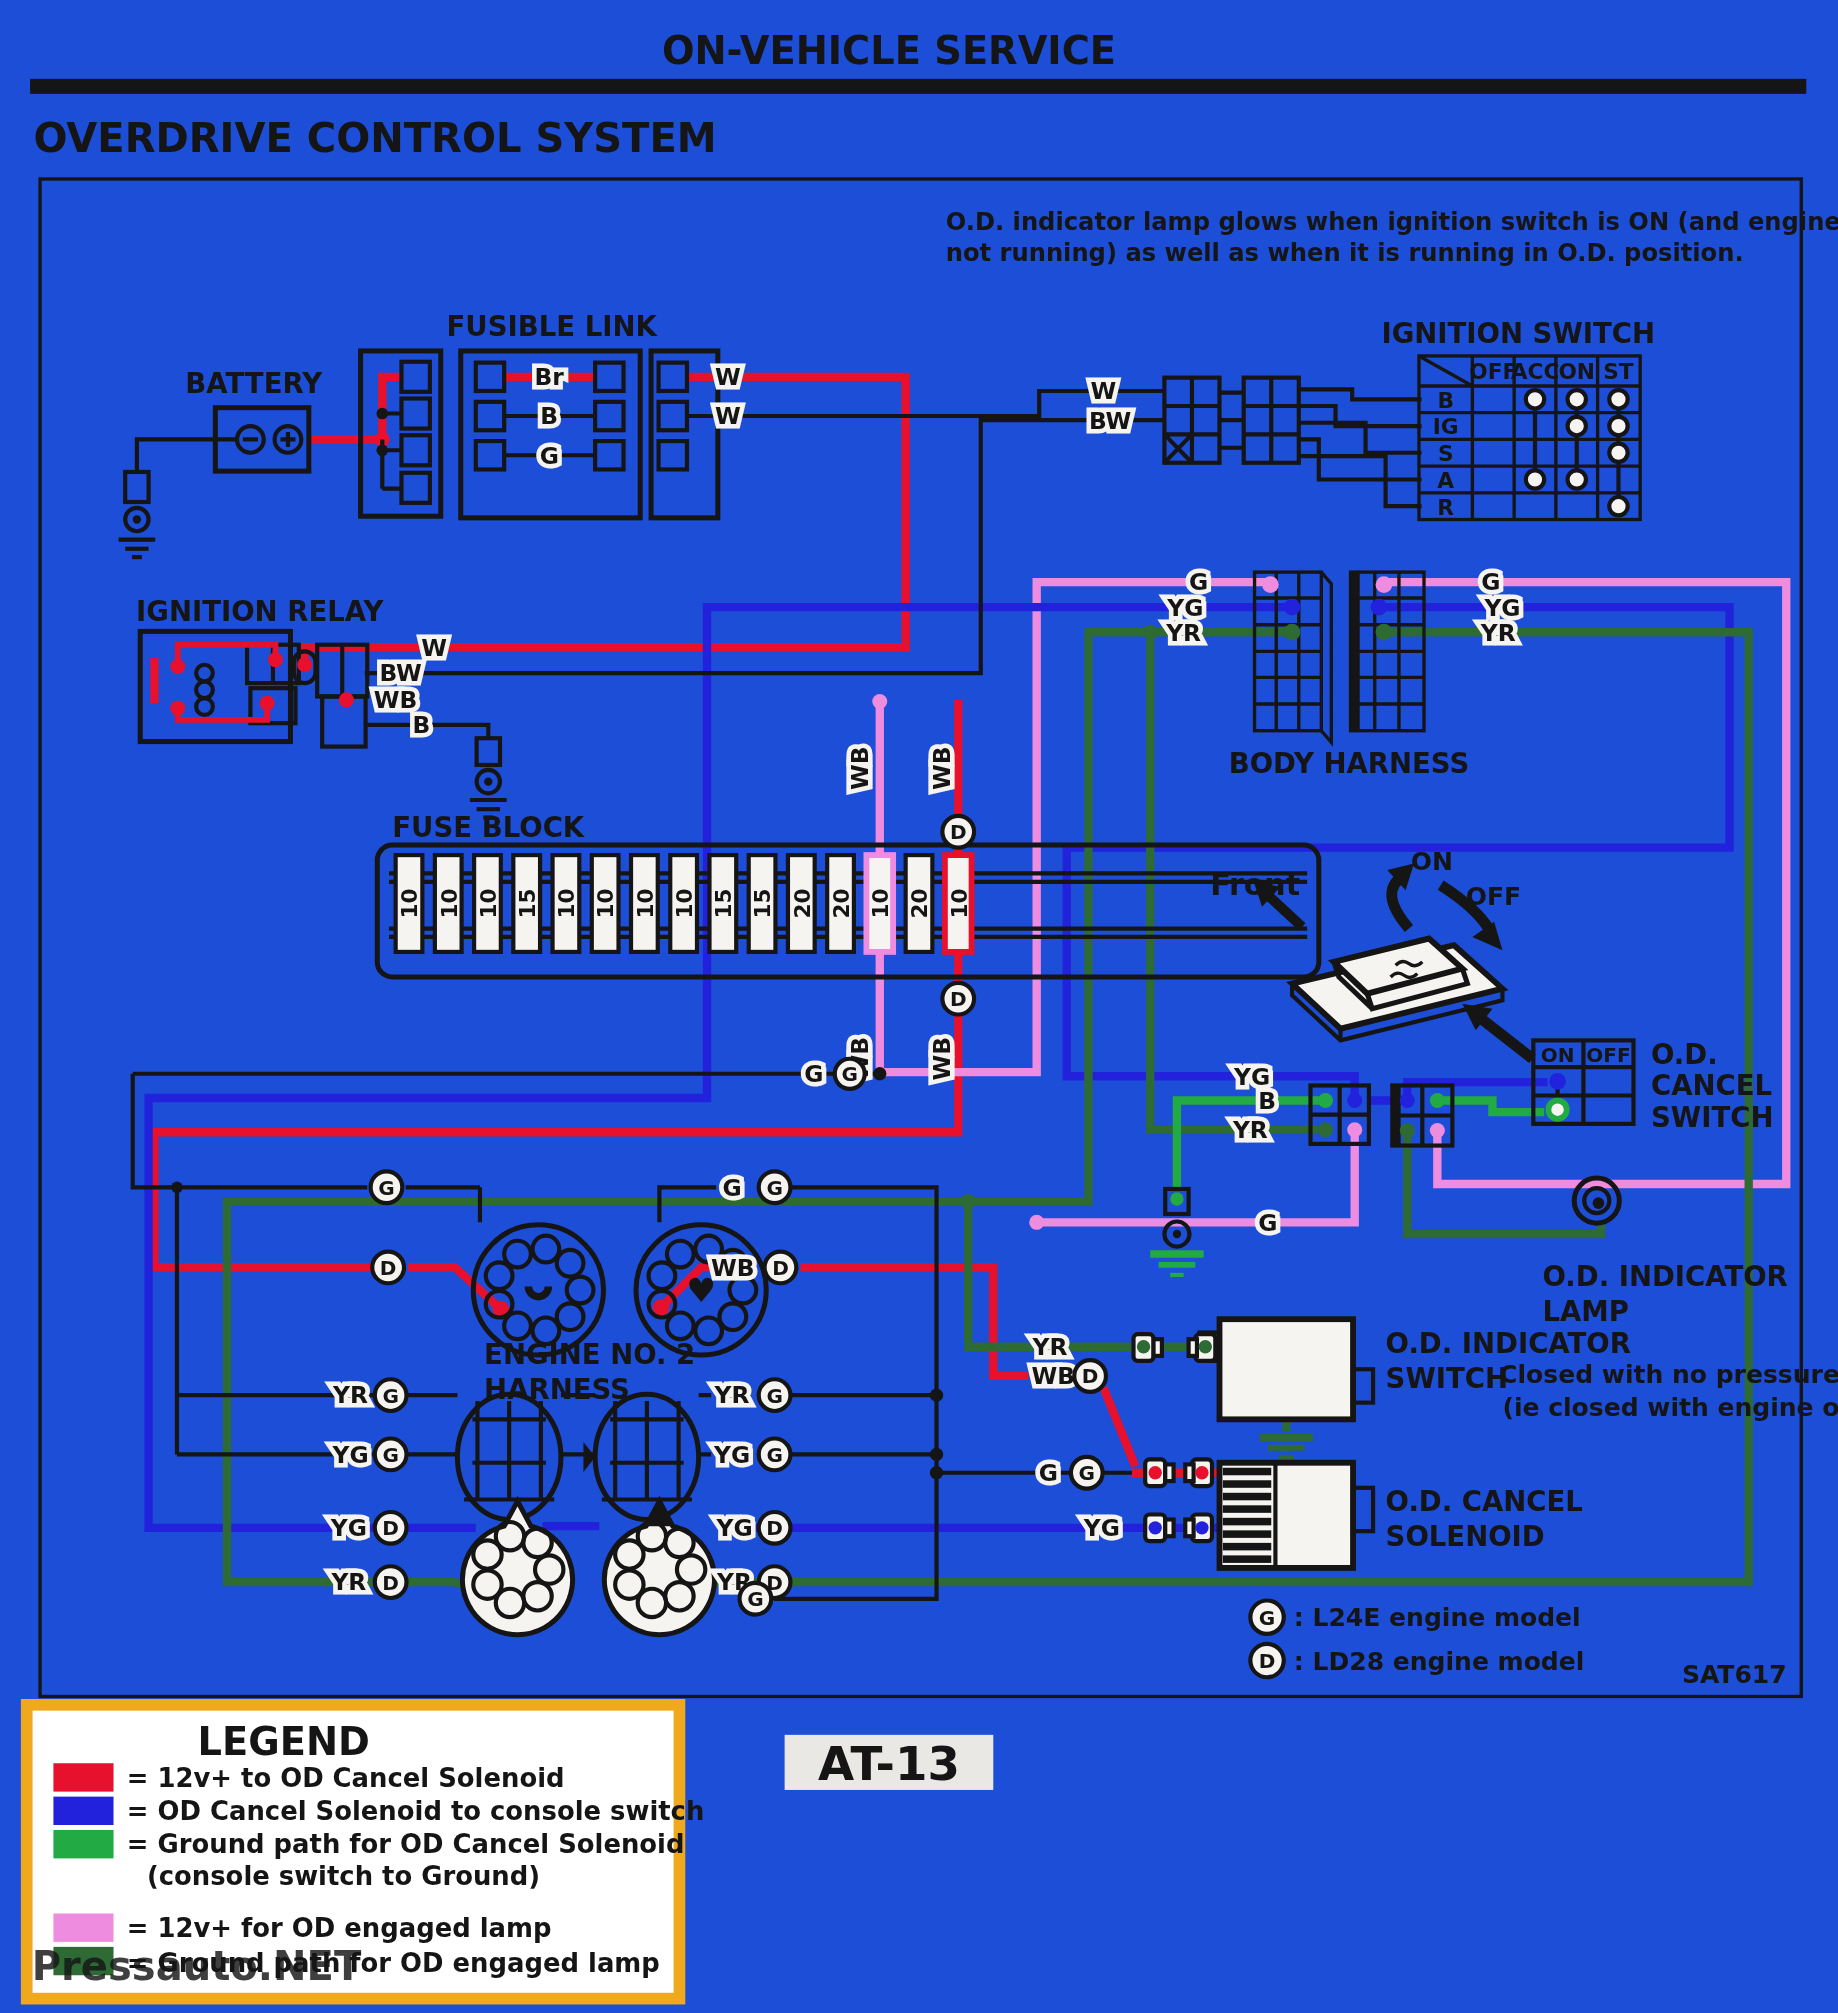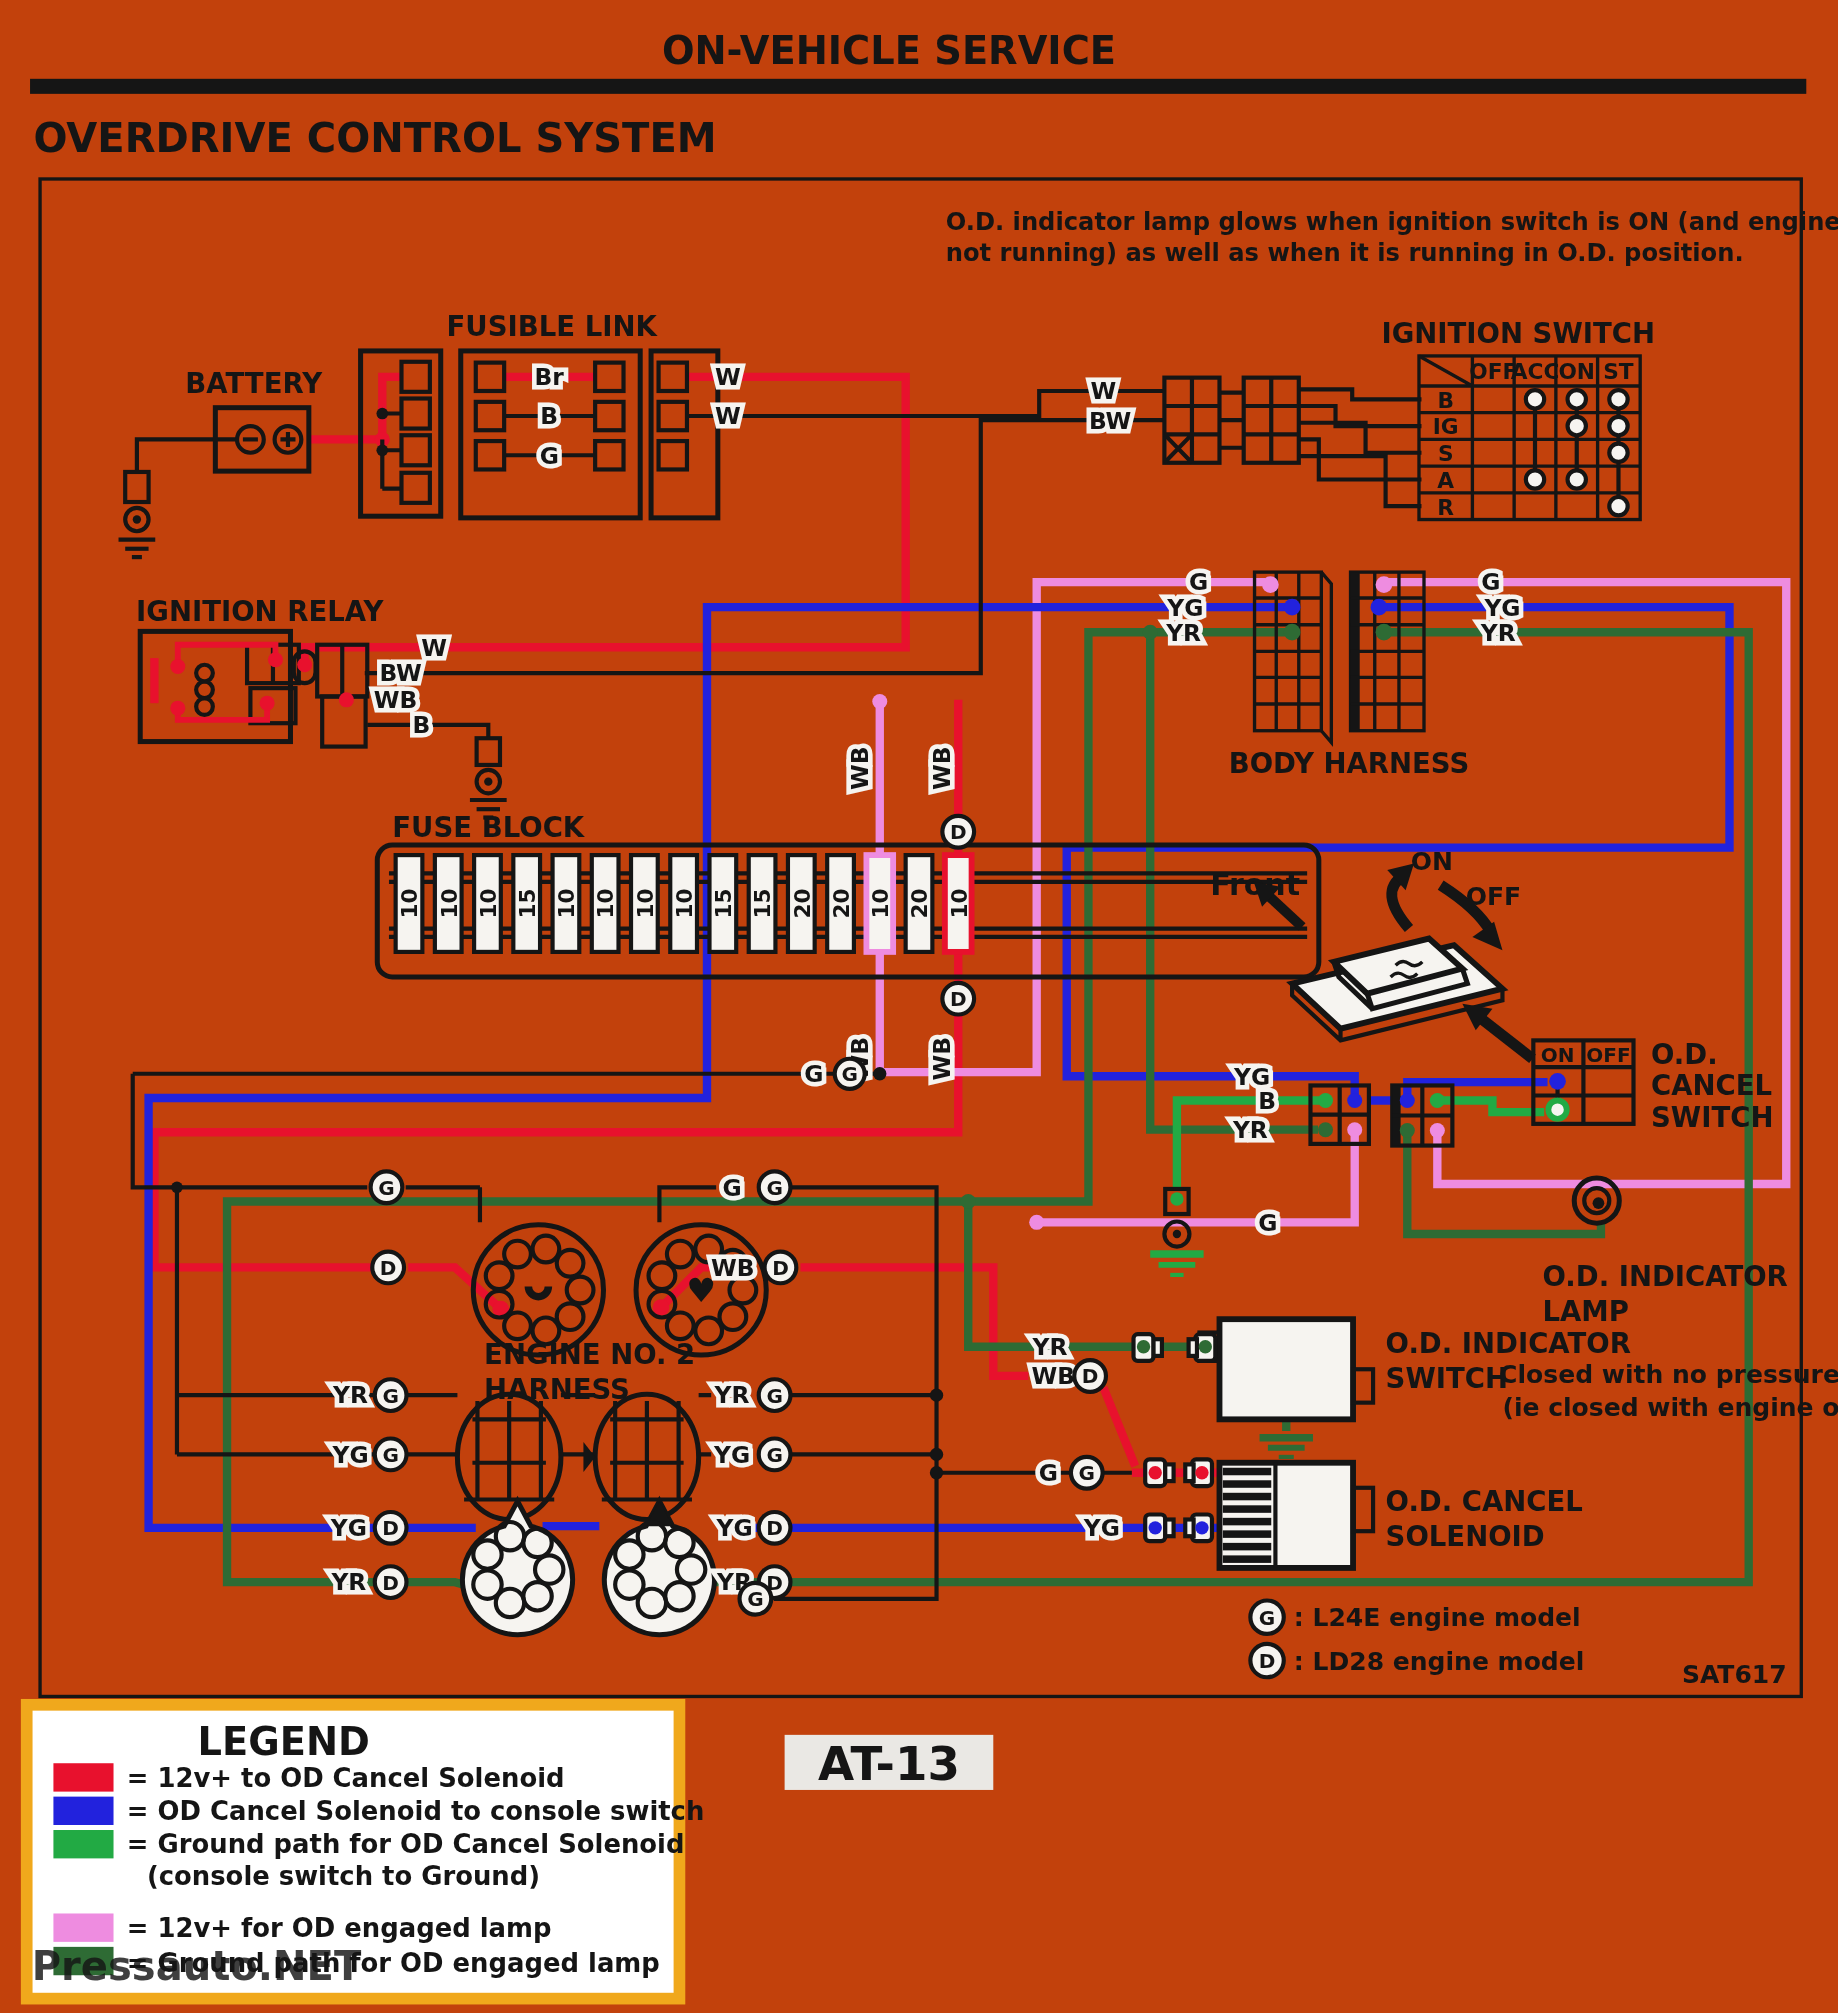--- a/index.html
+++ b/index.html
@@ -1,16 +1,16 @@
 <!DOCTYPE html>
 <html style="font-size:13.4px"><head>
 <meta charset="utf-8">
 <style>
   html,body{margin:0;padding:0;background:#fff;}
-  #stage{position:relative;width:1838px;height:2014px;background:#c2410c;
+  #stage{position:relative;width:1838px;height:2014px;background:#1d4ed8;
          font-family:"DejaVu Sans",sans-serif;}
   svg{position:absolute;left:0;top:0;}
   svg text{font-family:"DejaVu Sans",sans-serif;font-weight:bold;fill:#151515;}
   .big{font-size:46px;}
   .hd2{font-size:48px;}
   .lbl{font-size:33px;}
   .note{font-size:29px;}
   .wl{font-size:28px;text-anchor:middle;paint-order:stroke;stroke:#f6f4f0;stroke-width:11px;}
   .cc{font-size:24px;text-anchor:middle;}
   .hdr{font-size:26px;text-anchor:middle;}

